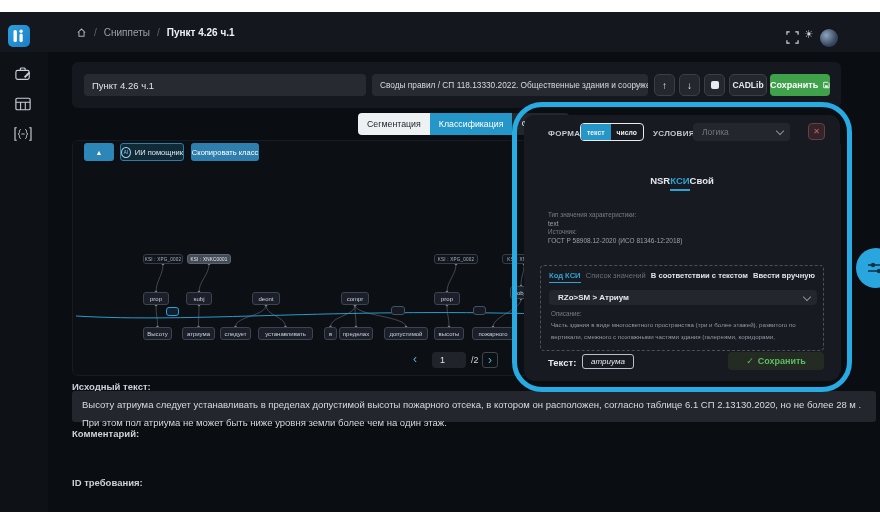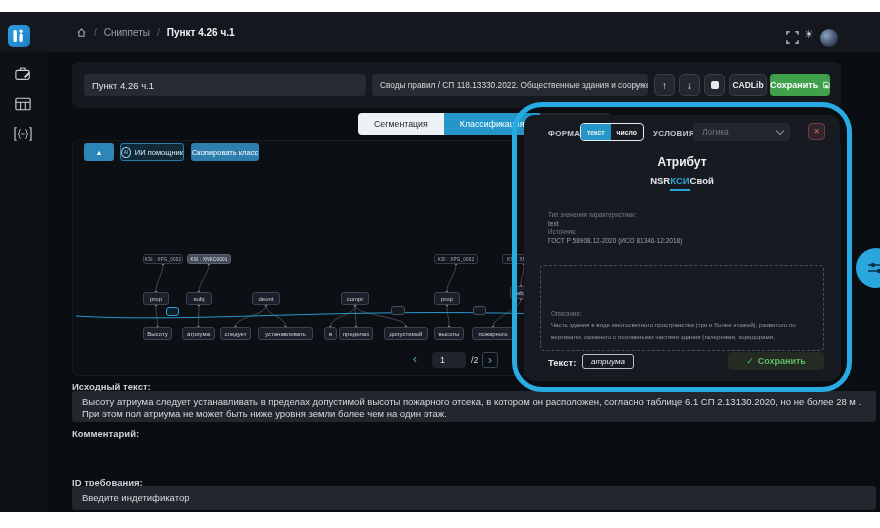--- a/index.html
+++ b/index.html
@@ -24,21 +24,21 @@
   .ph{color:#676d76;}
   .selbox{background:#272b31;border-radius:4px;color:#d6dade;display:flex;align-items:center;
           padding:0 16px 0 8px;box-sizing:border-box;white-space:nowrap;overflow:hidden;position:relative;}
   .chev{width:5px;height:5px;border-right:1.4px solid #8b919b;border-bottom:1.4px solid #8b919b;
         transform:rotate(45deg);display:inline-block;position:absolute;right:7px;top:50%;margin-top:-4px;}
   .iconbtn{background:#24272e;border:1px solid #3a3e46;border-radius:5px;color:#e6e9ee;
            display:flex;align-items:center;justify-content:center;font-size:10px;box-sizing:border-box;}
   .btn-green{background:#3fa24b;border-radius:4px;color:#fff;font-size:9px;font-weight:bold;
              display:flex;align-items:center;justify-content:center;gap:5px;}
   .vtabs{display:flex;border-radius:4px;overflow:hidden;}
-  .vtab{font-size:8.8px;display:flex;align-items:center;padding:0 16px;height:22px;white-space:nowrap;}
+  .vtab{font-size:8.8px;display:flex;align-items:center;padding:0 9px;height:22px;white-space:nowrap;}
   .vtab.light{background:#eef1f4;color:#23262b;}
   .vtab.active{background:#2496c8;color:#fff;}
   .vtab.dark{background:#23262b;color:#e4e8ec;}
   .canvas{left:72px;top:140px;width:769px;height:236px;background:#0c0f14;border:1px solid #171b22;
           border-radius:6px;box-sizing:border-box;}
   .cbtn{border-radius:3px;display:flex;align-items:center;justify-content:center;gap:4px;
         font-size:7.5px;white-space:nowrap;box-sizing:border-box;}
   .gnode{position:absolute;background:#1a1f29;border:1px solid #3d4450;border-radius:3px;color:#ccd2da;
          font-size:6px;display:flex;align-items:center;justify-content:center;overflow:hidden;
          white-space:nowrap;box-sizing:border-box;}
@@ -61,21 +61,21 @@
   .ptab{font-size:9.5px;font-weight:bold;color:#e3e7ec;padding-bottom:3px;}
   .ptab.on{color:#2ea3d6;border-bottom:2px solid #2ea3d6;}
   .stab{font-size:7.6px;font-weight:bold;color:#e0e4ea;padding-bottom:2px;white-space:nowrap;}
   .stab.on{color:#2ea3d6;border-bottom:1.5px solid #2ea3d6;}
   .stab.dim{color:#6a717b;font-weight:normal;}
   .small-lbl{font-size:6.3px;color:#777d87;}
   .small-val{font-size:6.5px;color:#9aa1aa;}
   .heading{font-size:12px;font-weight:bold;color:#f0f3f6;text-align:center;}
   .dashedbox{border:1px dashed #4a505a;border-radius:4px;box-sizing:border-box;}
   .sec-label{font-size:9.5px;font-weight:bold;color:#ccd1d8;}
-  .bigbox{background:#23262c;border-radius:3px;color:#d7dbe0;font-size:9.5px;line-height:12px;
+  .bigbox{background:#23262c;border-radius:3px;color:#d7dbe0;font-size:9.5px;line-height:18px;
           padding:5px 10px;box-sizing:border-box;}
   .fab{left:856px;top:248px;width:40px;height:40px;border-radius:50%;background:#2aa6de;z-index:7;
        display:flex;align-items:center;justify-content:center;}
   .pagechev{color:#54b0dc;font-size:12px;line-height:1;}
   .xbtn{background:#30262a;border:1px solid #6e3a44;border-radius:4px;color:#e05a66;font-size:8px;
         display:flex;align-items:center;justify-content:center;box-sizing:border-box;}
   .savebtn2{background:#232b23;border-radius:4px;color:#5dbd62;font-size:9px;font-weight:bold;
             display:flex;align-items:center;justify-content:center;gap:4px;}
 </style>
 </head>
@@ -256,34 +256,43 @@
       </div>
     <div class="abs plabel" style="left:129px;top:14px;">УСЛОВИЯ:</div>
     <div class="abs pselect" style="left:169px;top:8px;width:97px;height:18px;color:#707680;font-weight:normal;">
       <span>Логика</span>
       <i class="chev"></i>
     </div>
     <div class="abs xbtn" style="left:284px;top:8px;width:17px;height:17px;">
       <span>✕</span>
     </div>
 
-    <div class="abs heading" style="left:0;top:40px;width:316px;">Атрибут</div>
     <div class="abs" style="left:0;top:60px;width:316px;display:flex;justify-content:center;" id="attr-tabs">
         <div class="ptab">NSR</div>
         <div class="ptab on">КСИ</div>
         <div class="ptab">Свой</div>
       </div>
     <div class="abs" style="left:24px;top:96px;line-height:8.5px;">
       <div class="small-lbl">Тип значения характеристики:</div>
       <div class="small-val">text</div>
       <div class="small-lbl">Источник:</div>
       <div class="small-val">ГОСТ Р 58908.12-2020 (ИСО 81346-12:2018)</div>
     </div>
 
     <div class="abs dashedbox" style="left:16px;top:150px;width:284px;height:86px;">
+      <div style="position:absolute;left:8px;right:8px;top:5px;display:flex;justify-content:space-between;" id="value-tabs">
+          <div class="stab on">Код КСИ</div>
+          <div class="stab dim">Список значений</div>
+          <div class="stab">В соответствии с текстом</div>
+          <div class="stab">Ввести вручную</div>
+        </div>
+      <div class="pselect" style="position:absolute;left:8px;top:24px;width:268px;height:15px;font-size:8px;">
+        <span>RZo&gt;SM &gt; Атриум</span>
+        <i class="chev"></i>
+      </div>
       <div style="position:absolute;left:10px;top:44px;width:264px;height:31px;overflow:hidden;line-height:8.4px;">
         <span class="small-lbl" style="display:block;">Описание:</span>
         <span style="font-size:6.2px;color:#9099a3;">Часть здания в виде многосветного пространства (три и более этажей), развитого по вертикали, смежного с поэтажными частями здания (галереями, коридорами, помещениями и т.п.), как правило, имеющего верхнее освещение.</span>
         
       </div>
     </div>
 
     <div class="abs" style="left:24px;top:242px;font-size:9.5px;font-weight:bold;color:#e8ebf0;">Текст:</div>
     <div class="abs" style="left:58px;top:239px;width:52px;height:15px;border:1px solid #b9c0c8;border-radius:3px;display:flex;align-items:center;justify-content:center;font-style:italic;font-size:8px;color:#e8ebf0;box-sizing:border-box;">атриума</div>
     <div class="abs savebtn2" style="left:204px;top:237px;width:96px;height:18px;">
@@ -300,14 +309,13 @@
         <circle cx="12" cy="10" r="2.2" fill="#0e2f44"></circle>
     </svg>
   </div>
 
   <div class="abs sec-label" style="left:72px;top:381px;">Исходный текст:</div>
   <div class="abs bigbox" style="left:72px;top:391px;width:804px;height:31px;">Высоту атриума следует устанавливать в пределах допустимой высоты пожарного отсека, в котором он расположен, согласно таблице 6.1 СП 2.13130.2020, но не более 28 м . При этом пол атриума не может быть ниже уровня земли более чем на один этаж.</div>
 
   <div class="abs sec-label" style="left:72px;top:428px;">Комментарий:</div>
 
   <div class="abs sec-label" style="left:72px;top:477px;">ID требования:</div>
-  <div class="abs bigbox ph" style="left:72px;top:486px;width:804px;height:24px;display:flex;align-items:center;">Введите индетификатор</div>
 </div>
 
 </body></html>

